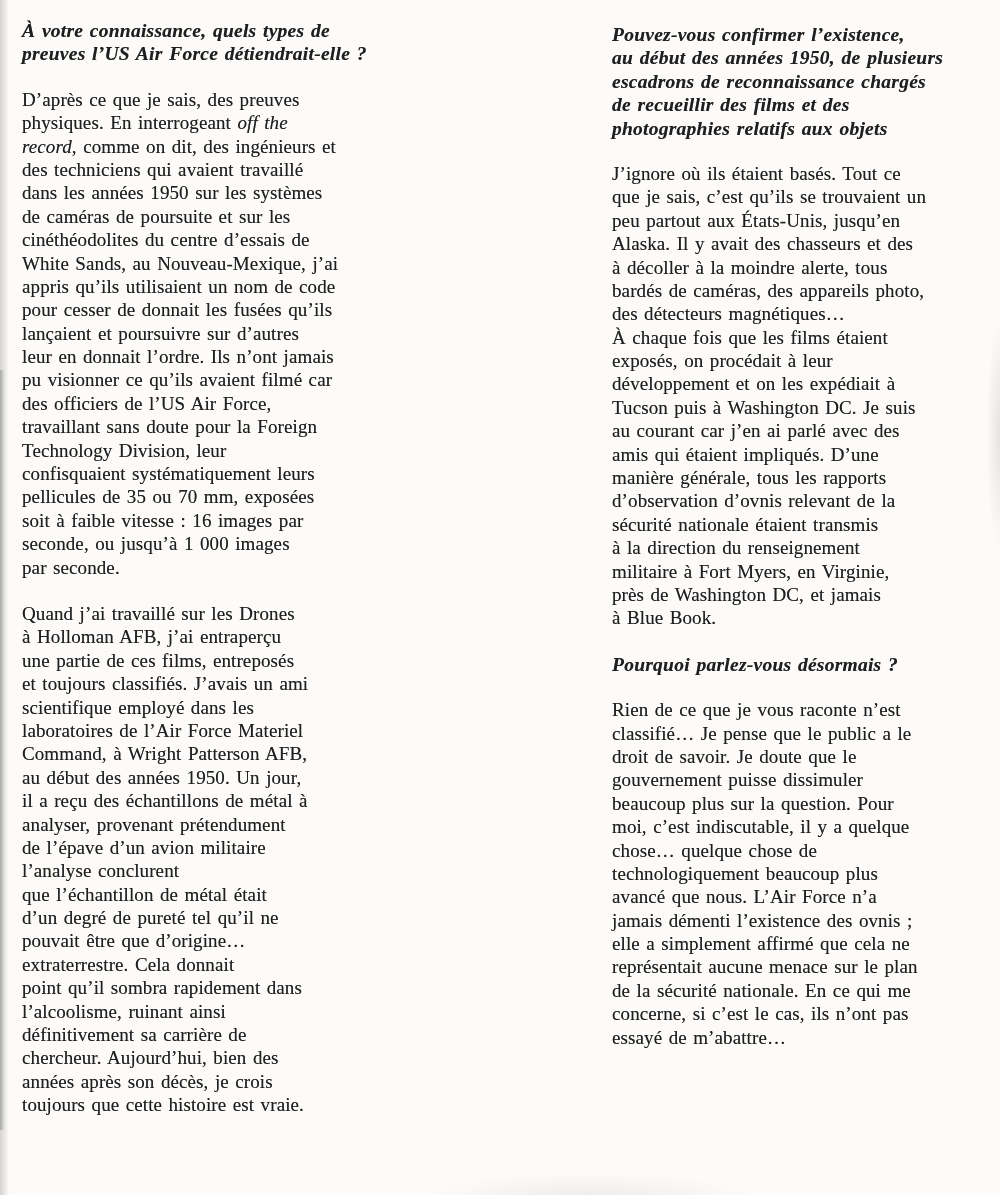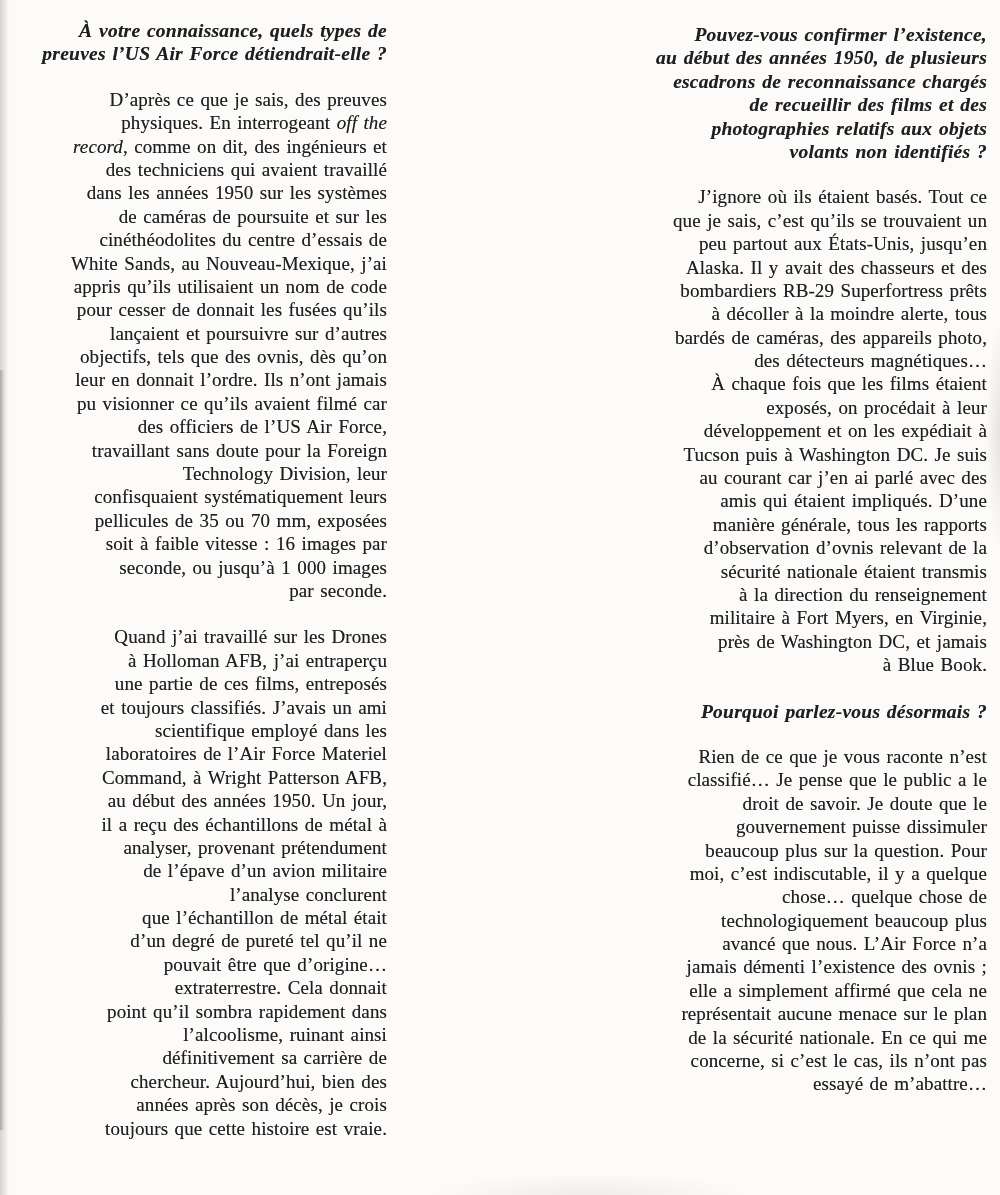--- a/index.html
+++ b/index.html
@@ -56,21 +56,20 @@
     top: 19px;
     width: 365px;
   }
   .col-right {
     left: 612px;
     top: 23px;
     width: 375px;
   }
   .block {
     margin: 0 0 23px 0;
-    text-align: right;
   }
   .block.question {
     font-weight: bold;
     font-style: italic;
     font-size: 19.5px;
     letter-spacing: 0.25px;
     word-spacing: 1.5px;
     margin-bottom: 22px;
   }
   .block.answer {
@@ -107,21 +106,20 @@
         <div class="line"><span>physiques. En interrogeant </span><em>off the</em></div>
         <div class="line"><em>record</em><span>, comme on dit, des ingénieurs et</span></div>
         <div class="line"><span>des techniciens qui avaient travaillé</span></div>
         <div class="line"><span>dans les années 1950 sur les systèmes</span></div>
         <div class="line"><span>de caméras de poursuite et sur les</span></div>
         <div class="line"><span>cinéthéodolites du centre d’essais de</span></div>
         <div class="line"><span>White Sands, au Nouveau-Mexique, j’ai</span></div>
         <div class="line"><span>appris qu’ils utilisaient un nom de code</span></div>
         <div class="line"><span>pour cesser de donnait les fusées qu’ils</span></div>
         <div class="line"><span>lançaient et poursuivre sur d’autres</span></div>
-        <div class="line"><span>objectifs, tels que des ovnis, dès qu’on</span></div>
         <div class="line"><span>leur en donnait l’ordre. Ils n’ont jamais</span></div>
         <div class="line"><span>pu visionner ce qu’ils avaient filmé car</span></div>
         <div class="line"><span>des officiers de l’US Air Force,</span></div>
         <div class="line"><span>travaillant sans doute pour la Foreign</span></div>
         <div class="line"><span>Technology Division, leur</span></div>
         <div class="line"><span>confisquaient systématiquement leurs</span></div>
         <div class="line"><span>pellicules de 35 ou 70 mm, exposées</span></div>
         <div class="line"><span>soit à faible vitesse : 16 images par</span></div>
         <div class="line"><span>seconde, ou jusqu’à 1 000 images</span></div>
         <div class="line"><span>par seconde.</span></div>
@@ -151,28 +149,26 @@
         <div class="line"><span>toujours que cette histoire est vraie.</span></div>
       </div>
     </div>
   <div class="column col-right">
       <div class="block question">
         <div class="line"><span>Pouvez-vous confirmer l’existence,</span></div>
         <div class="line"><span>au début des années 1950, de plusieurs</span></div>
         <div class="line"><span>escadrons de reconnaissance chargés</span></div>
         <div class="line"><span>de recueillir des films et des</span></div>
         <div class="line"><span>photographies relatifs aux objets</span></div>
-        <div class="line"><span>volants non identifiés ?</span></div>
       </div>
       <div class="block answer">
         <div class="line"><span>J’ignore où ils étaient basés. Tout ce</span></div>
         <div class="line"><span>que je sais, c’est qu’ils se trouvaient un</span></div>
         <div class="line"><span>peu partout aux États-Unis, jusqu’en</span></div>
         <div class="line"><span>Alaska. Il y avait des chasseurs et des</span></div>
-        <div class="line"><span>bombardiers RB-29 Superfortress prêts</span></div>
         <div class="line"><span>à décoller à la moindre alerte, tous</span></div>
         <div class="line"><span>bardés de caméras, des appareils photo,</span></div>
         <div class="line"><span>des détecteurs magnétiques…</span></div>
         <div class="line"><span>À chaque fois que les films étaient</span></div>
         <div class="line"><span>exposés, on procédait à leur</span></div>
         <div class="line"><span>développement et on les expédiait à</span></div>
         <div class="line"><span>Tucson puis à Washington DC. Je suis</span></div>
         <div class="line"><span>au courant car j’en ai parlé avec des</span></div>
         <div class="line"><span>amis qui étaient impliqués. D’une</span></div>
         <div class="line"><span>manière générale, tous les rapports</span></div>

